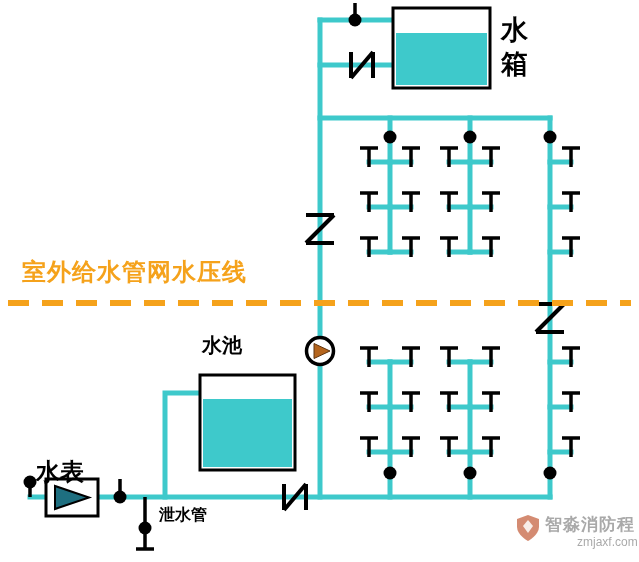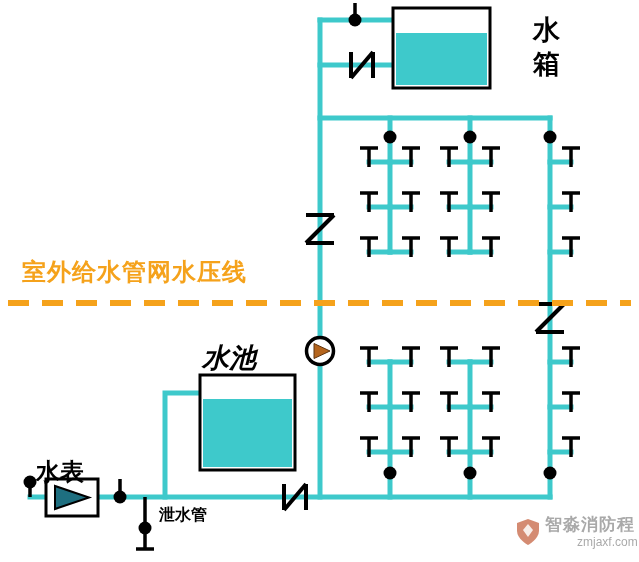--- a/index.html
+++ b/index.html
@@ -15,25 +15,25 @@
   .sym2{stroke:var(--symbol);stroke-width:3.5;fill:none;}
   .dot{fill:var(--symbol);}
   .vessel{fill:#ffffff;stroke:#000;stroke-width:3;}
   .water{fill:var(--pipe);}
   .dash{stroke:var(--pressure);stroke-width:6;stroke-dasharray:21 13;fill:none;}
   .pump-body{fill:#fff;stroke:#000;stroke-width:3.5;}
   .pump-tri{fill:var(--pump);stroke:#5e3410;stroke-width:1;}
   .meter-tri{fill:var(--meter);stroke:#000;stroke-width:2;}
   .lbl{position:absolute;color:#000;font-weight:700;white-space:normal;}
   .lbl-pressure{left:22px;top:256px;font-size:24px;color:var(--pressure);letter-spacing:1px;}
-  .lbl-tank{left:501px;top:14px;font-size:27px;width:30px;line-height:1.25;word-break:break-all;margin-left:32px;}
-  .lbl-pool{left:202px;top:340px;font-size:27px;font-style:italic;}
+  .lbl-tank{left:501px;top:14px;font-size:27px;width:30px;line-height:1.25;word-break:break-all;}
+  .lbl-pool{left:202px;top:332px;font-size:20px;}
   .lbl-meter{left:36px;top:444px;font-size:24px;margin-top:12px;}
   .lbl-drain{left:159px;top:505px;font-size:16px;}
-  .watermark{position:absolute;left:516px;top:514px;display:flex;align-items:center;gap:5px;opacity:.85;}
+  .watermark{position:absolute;left:516px;top:514px;display:flex;align-items:flex-start;gap:5px;opacity:.85;}
   .wm-text{color:var(--watermark);line-height:1.25;}
   .wm-name{font-size:17px;font-weight:700;letter-spacing:1px;}
   .wm-site{font-size:12px;margin-left:32px;}
 </style>
 </head>
 <body>
 
 <div class="stage">
   <svg width="639" height="562" viewBox="0 0 639 562">
     <defs>

